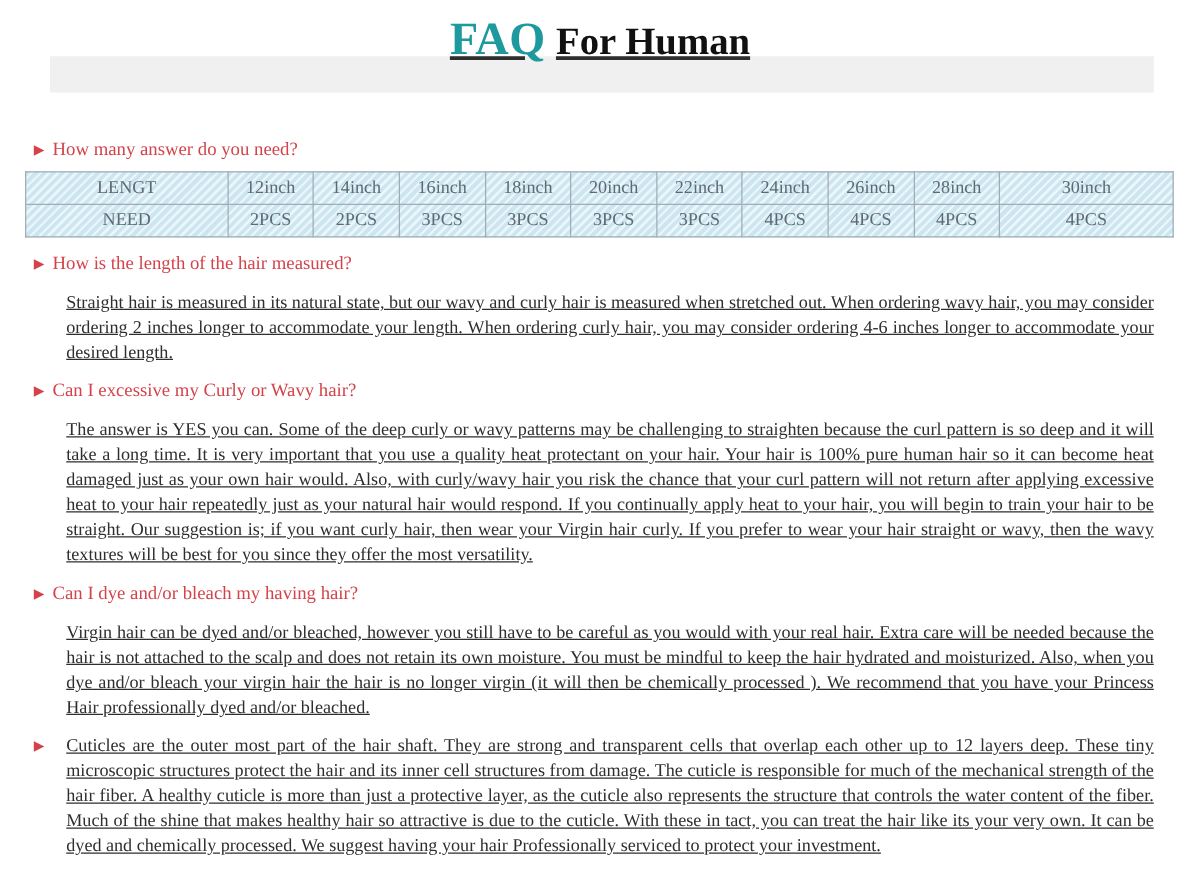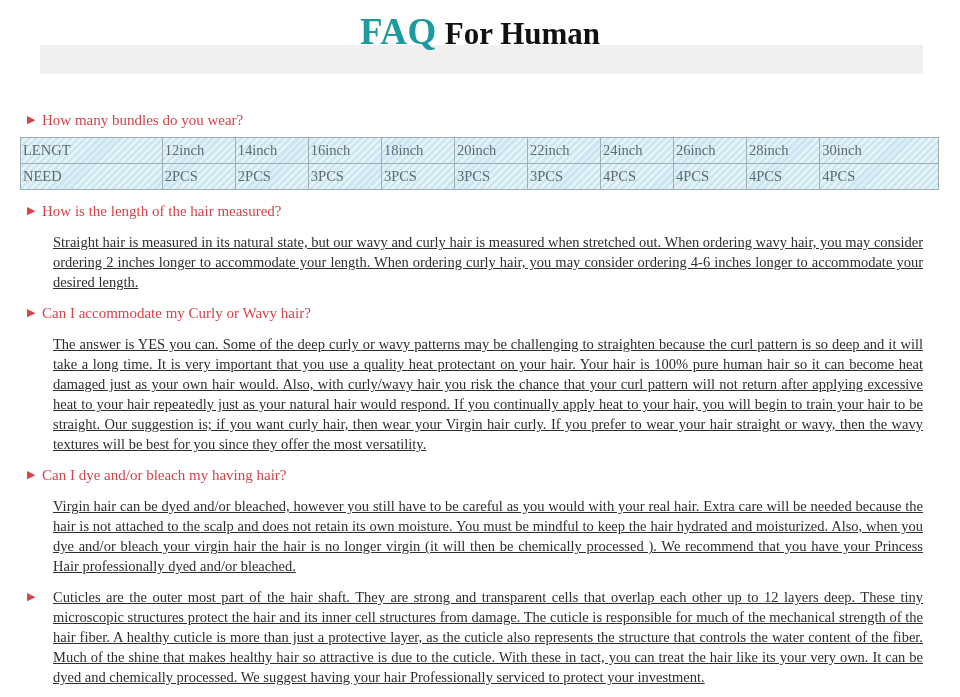--- a/index.html
+++ b/index.html
@@ -5,21 +5,21 @@
   html,body{margin:0;padding:0;background:#ffffff;}
   body{
     width:960px;min-height:697px;
     font-family:"Liberation Serif","DejaVu Serif",serif;
     color:#2e2e2e;
     -webkit-font-smoothing:antialiased;
   }
   .page{width:960px;box-sizing:border-box;}
 
   
-  .header{position:relative;height:90px;}
+  .header{position:relative;height:90px;text-decoration:underline;}
   .header-band{position:absolute;top:45px;left:40px;right:37px;height:29px;background:#f0f0f0;}
   .titles{position:relative;text-align:center;}
   .main-title{margin:0;padding-top:14px;line-height:36px;font-weight:700;}
   .title-accent{color:#1e9a9e;font-size:37px;font-weight:600;letter-spacing:0.5px;}
   .title-rest{color:#111111;font-size:31px;font-weight:700;margin-left:8px;}
   .subtitle{position:relative;margin:0;font-size:17px;line-height:21px;color:#1d1d1d;font-weight:400;}
 
   
   .content{padding:0 26px 14px 28px;}
   .qa-block{position:relative;padding-left:14px;margin:0;}
@@ -41,22 +41,22 @@
     width:100%;border-collapse:collapse;table-layout:fixed;
     background-color:#cbe6f1;
     background-image:repeating-linear-gradient(
       135deg,
       rgba(255,255,255,0) 0px, rgba(255,255,255,0) 3px,
       rgba(255,255,255,0.65) 3px, rgba(255,255,255,0.65) 5px);
     border:1px solid #8d9ba3;
   }
   table.bundles td{
     border:1px solid #9fadb4;
-    height:25px;vertical-align:middle;
-    font-size:14.5px;color:#5d6a73;padding:0 2px;
+    height:25px;text-align:center;vertical-align:middle;
+    font-size:14.5px;color:#5d6a73;padding:0 12px;
     overflow:hidden;white-space:nowrap;
   }
   table.bundles td:first-child{width:14.9%;}
   table.bundles td:last-child{width:12.4%;}
 </style>
 </head>
 <body>
 
 <div class="page">
 
@@ -64,21 +64,21 @@
     <div class="header-band"></div>
     <div class="titles">
       <h1 class="main-title"><span class="title-accent">FAQ</span><span class="title-rest">For Human</span></h1>
     </div>
   </div>
 
   <div class="content">
 
     <div class="qa-block first-question">
       <span class="arrow-bullet">▶</span>
-      <div class="q-line">How many bundles do you wear?</div>
+      <div class="q-line">How many answer do you need?</div>
     </div>
 
     <div class="table-wrap">
       <table class="bundles">
         <tbody id="bundles-tbody">
             <tr>
               <td>LENGT</td>
               <td>12inch</td>
               <td>14inch</td>
               <td>16inch</td>
@@ -108,21 +108,21 @@
     </div>
 
     <div id="faq-list">
         <div class="qa-block">
           <span class="arrow-bullet">▶</span>
           <div class="q-line">How is the length of the hair measured?</div>
           <div class="answer">Straight hair is measured in its natural state, but our wavy and curly hair is measured when stretched out. When ordering wavy hair, you may consider ordering 2 inches longer to accommodate your length. When ordering curly hair, you may consider ordering 4-6 inches longer to accommodate your desired length.</div>
         </div>
         <div class="qa-block">
           <span class="arrow-bullet">▶</span>
-          <div class="q-line">Can I accommodate my Curly or Wavy hair?</div>
+          <div class="q-line">Can I excessive my Curly or Wavy hair?</div>
           <div class="answer">The answer is YES you can. Some of the deep curly or wavy patterns may be challenging to straighten because the curl pattern is so deep and it will take a long time. It is very important that you use a quality heat protectant on your hair. Your hair is 100% pure human hair so it can become heat damaged just as your own hair would. Also, with curly/wavy hair you risk the chance that your curl pattern will not return after applying excessive heat to your hair repeatedly just as your natural hair would respond. If you continually apply heat to your hair, you will begin to train your hair to be straight.  Our suggestion is; if you want curly hair, then wear your Virgin hair curly. If you prefer to wear your hair straight or wavy, then the wavy textures will be best for you since they offer the most versatility.</div>
         </div>
         <div class="qa-block">
           <span class="arrow-bullet">▶</span>
           <div class="q-line">Can I dye and/or bleach my having hair?</div>
           <div class="answer">Virgin hair can be dyed and/or bleached, however you still have to be careful as you would with your real hair. Extra care will be needed because the hair is not attached to the scalp and does not retain its own moisture. You must be mindful to keep the hair hydrated and moisturized. Also, when you dye and/or bleach your virgin hair the hair is no longer virgin (it will then be chemically processed ). We recommend that you have your Princess Hair professionally dyed and/or bleached.</div>
         </div>
         <div class="qa-block">
           <span class="arrow-bullet">▶</span>
           <div class="answer">Cuticles are the outer most part of the hair shaft. They are strong and transparent cells that overlap each other up to 12 layers deep. These tiny microscopic structures protect the hair and its inner cell structures from damage. The cuticle is responsible for much of the mechanical strength of the hair fiber. A healthy cuticle is more than just a protective layer, as the cuticle also represents the structure that controls the water content of the fiber. Much of the shine that makes healthy hair so attractive is due to the cuticle. With these in tact, you can treat the hair like its your very own. It can be dyed and chemically processed. We suggest having your hair Professionally serviced to protect your investment.</div>

